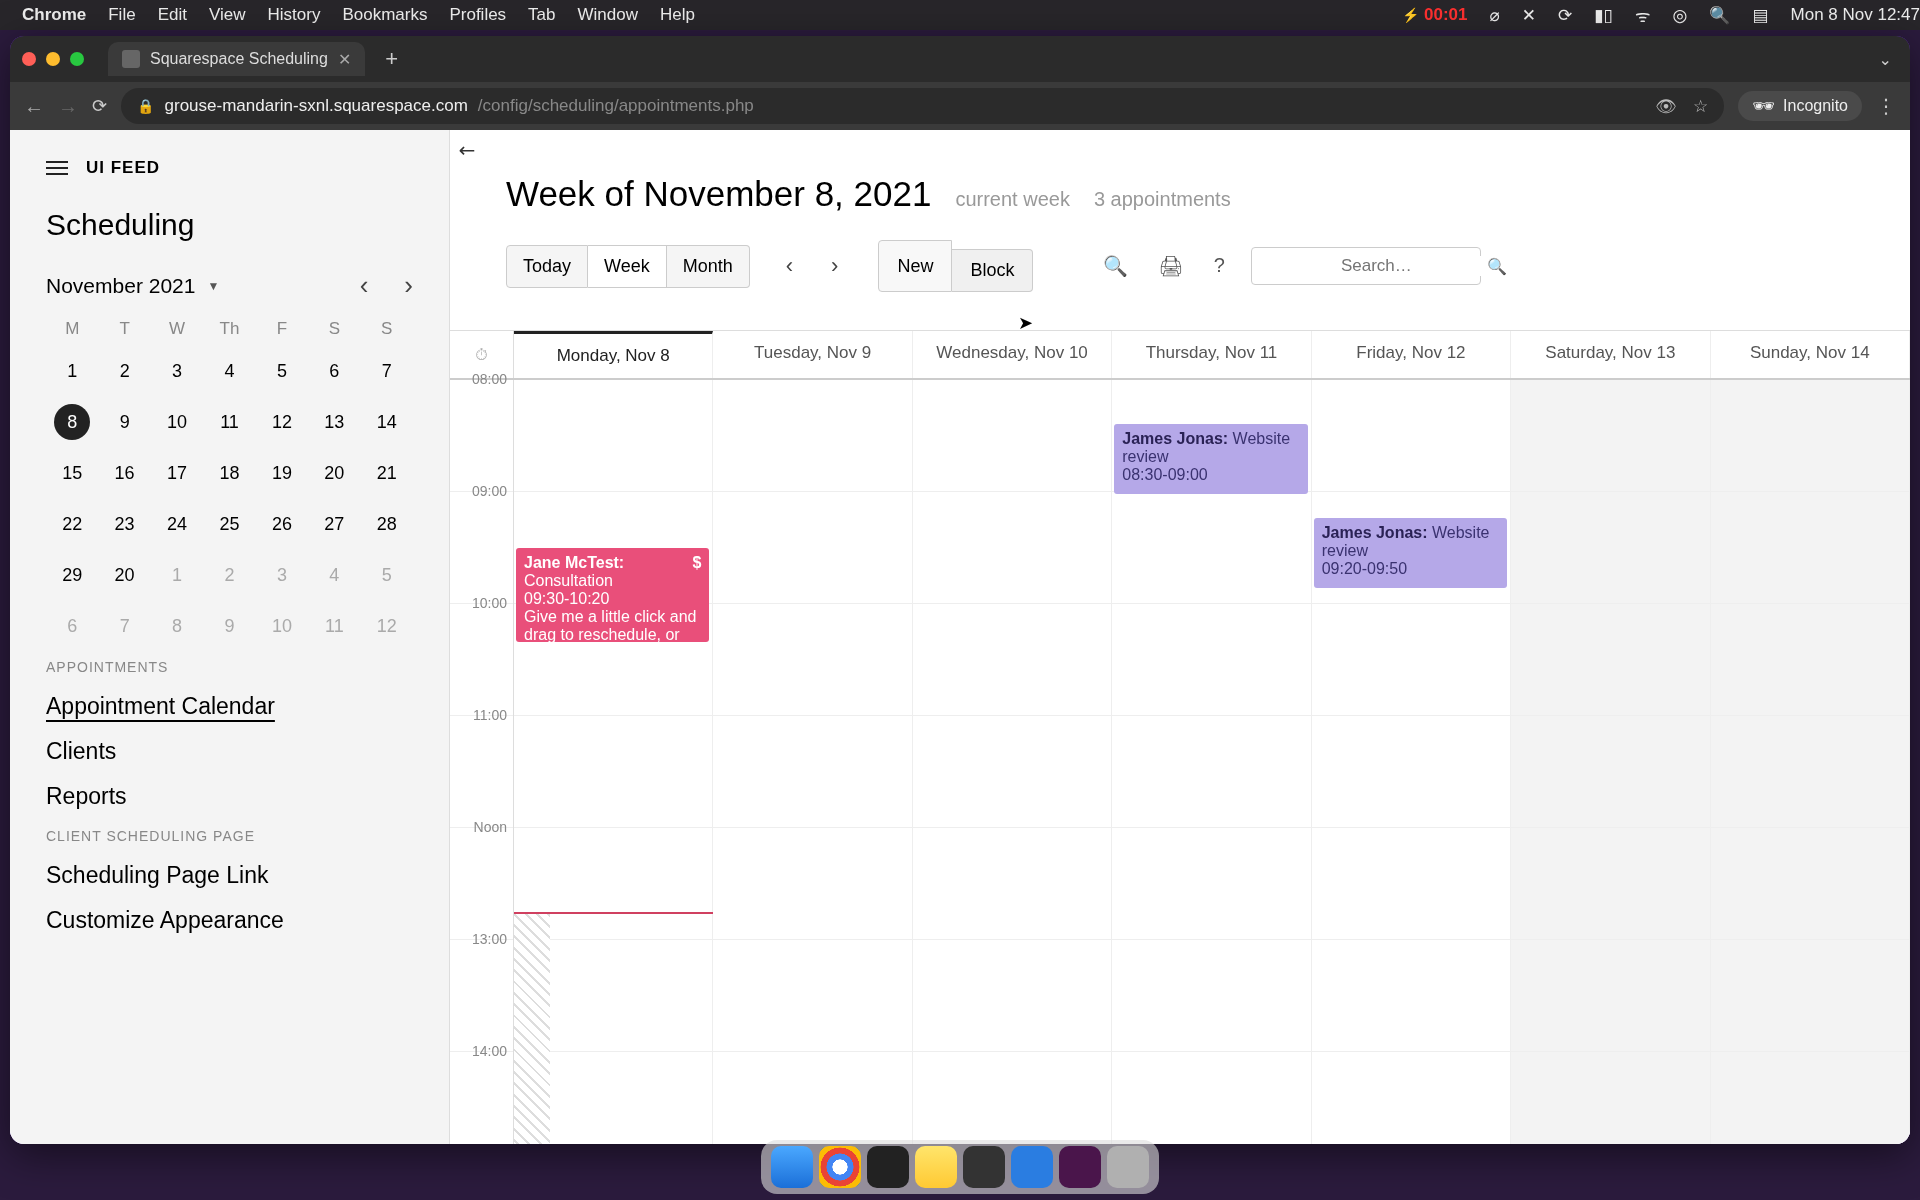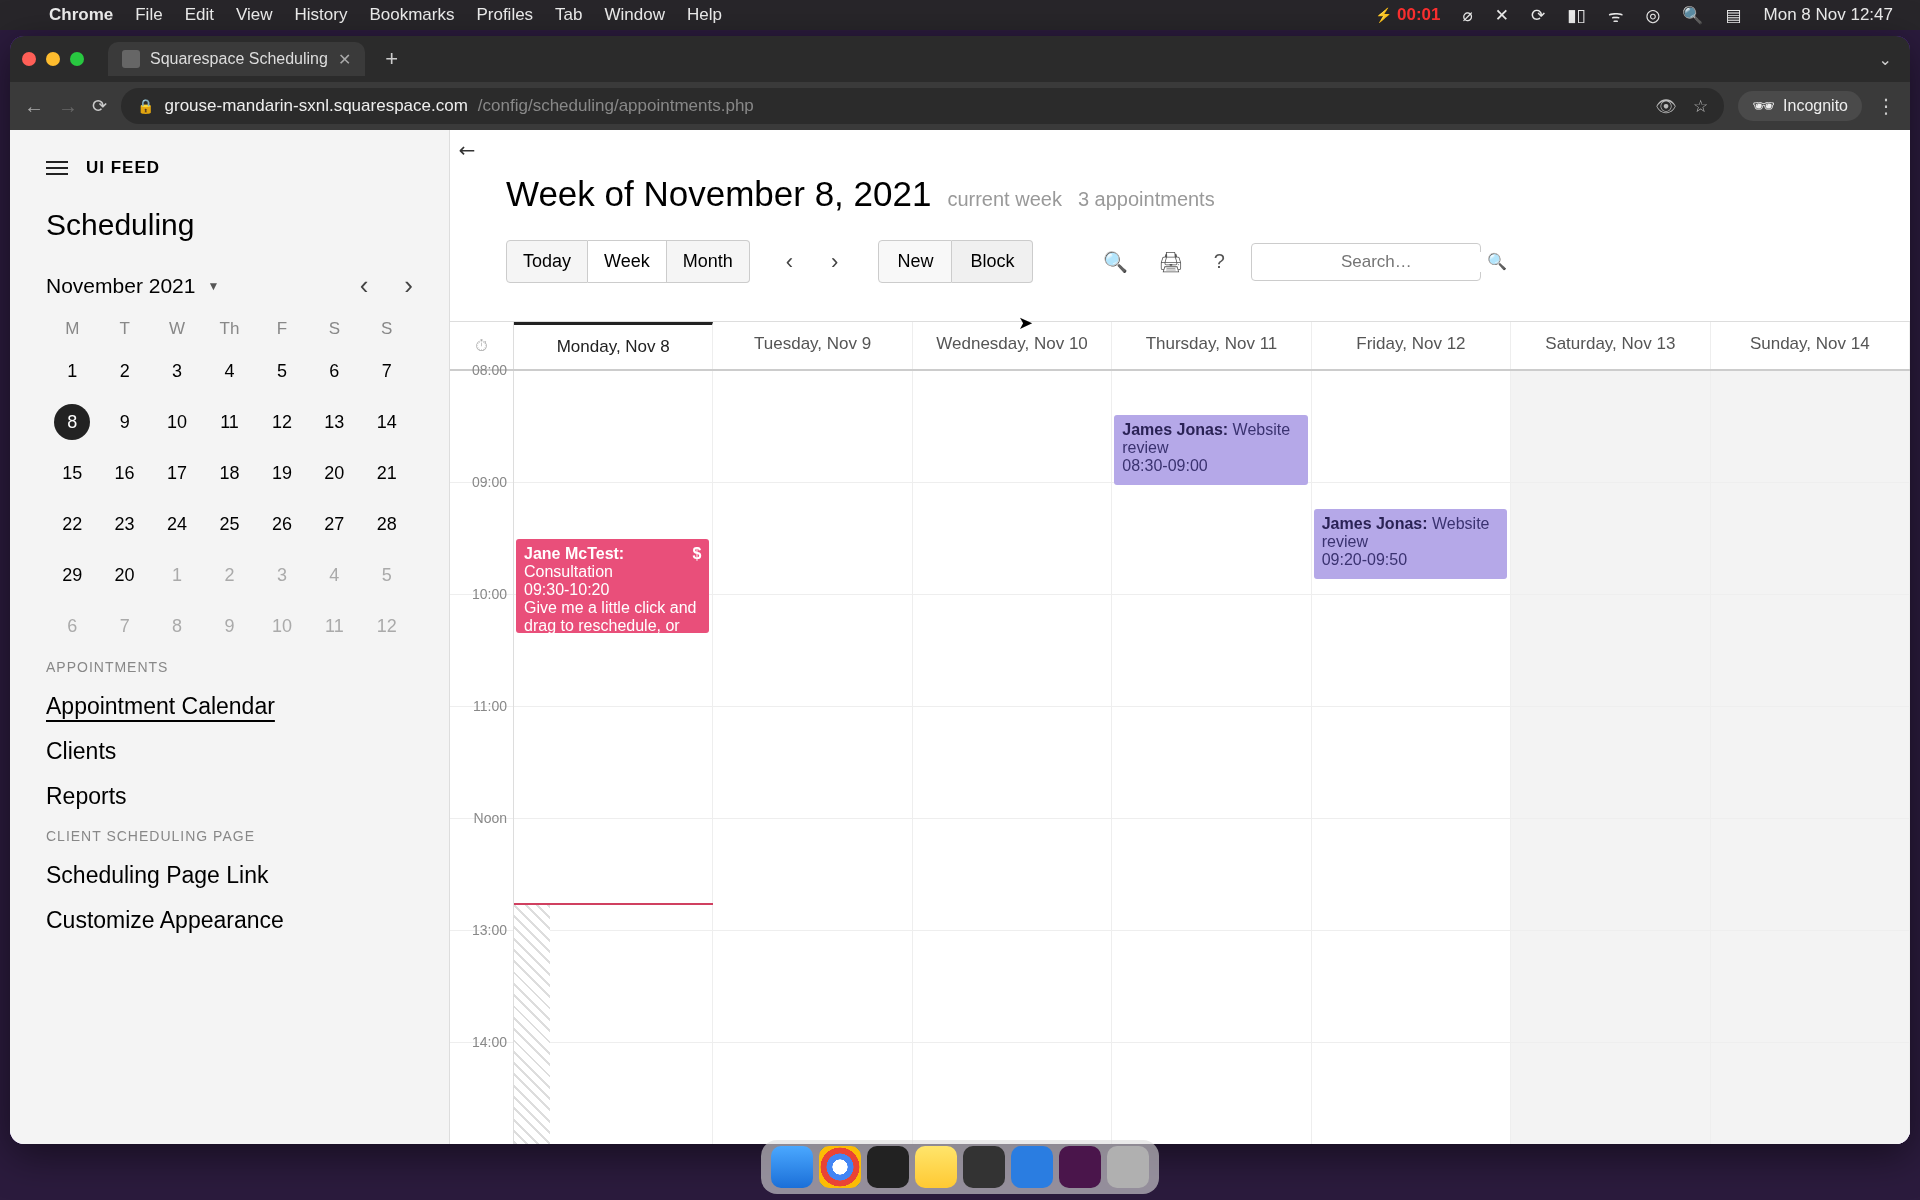--- a/index.html
+++ b/index.html
@@ -1,19 +1,19 @@
 <!DOCTYPE html>
 <html><head>
 <meta charset="utf-8">
 <style>
 * { margin: 0; padding: 0; box-sizing: border-box; font-family: -apple-system, BlinkMacSystemFont, "Segoe UI", Helvetica, Arial, sans-serif; }
 body { background: #2b1b3d; width: 1920px; height: 1200px; overflow: hidden; }
 
 
-.menubar { height: 30px; background: rgba(40,40,40,0.9); display: flex; align-items: center; padding: 0 27px; color: #eee; font-size: 17px; gap: 22px; }
+.menubar { height: 30px; background: rgba(40,40,40,0.9); display: flex; align-items: center; padding: 0 0; color: #eee; font-size: 17px; gap: 22px; }
 .menubar .apple { font-size: 18px; }
 .menubar .app-name { font-weight: 600; }
 .menubar-right { margin-left: auto; display: flex; align-items: center; gap: 22px; }
 .menubar-right .icon { font-size: 17px; }
 .menubar-right .battery-time { display:flex; align-items:center; gap:4px; }
 .menubar-right .battery-time span:first-child { color:#ff4040; font-size:14px;}
 .menubar-right .battery-time span:last-child { color:#ff3030; font-weight:600;}
 
 
 .browser { position: absolute; top: 36px; left: 10px; right: 10px; bottom: 56px; background: #6d28d9; border-radius: 14px; overflow: hidden; display: flex; flex-direction: column; box-shadow: 0 10px 40px rgba(0,0,0,0.5); }
@@ -64,36 +64,36 @@
 
 .side-section{}
 .side-section .hdr{font-size:14px; letter-spacing:1px; color:#888; margin-bottom:18px;}
 .side-link{font-size:23px; margin-bottom:18px; cursor:pointer;}
 .side-link.active{text-decoration:underline; text-underline-offset:6px;}
 
 
 .main{flex:1; position:relative; background:#fff; overflow:hidden;}
 .back-arrow{position:absolute; top:8px; left:8px; font-size:20px; color:#333; transform:rotate(-45deg);}
 .main-header{padding:44px 56px 20px;}
-.title-row{display:flex; align-items:baseline; gap:16px;}
+.title-row{display:flex; align-items:baseline; gap:24px;}
 .title-row h2{font-size:35px; font-weight:500;}
 .title-row .sub{font-size:20px; color:#999;}
 .toolbar{display:flex; align-items:center; gap:0; margin-top:26px;}
 .seg{display:flex;}
 .seg button{border:1px solid #ccc; background:#f5f5f5; padding:10px 16px; font-size:18px; cursor:pointer;}
 .seg button.active{background:#fff;}
 .seg button:first-child{border-radius:4px 0 0 4px;}
 .seg button:last-child{border-radius:0 4px 4px 0;}
 .seg button + button{border-left:none;text-align:center;}
 .nav-arrows{display:flex; gap:18px; margin-left:26px;}
 .nav-arrows span{font-size:22px; color:#444; cursor:pointer; padding:6px 10px;}
 .seg2{display:flex; margin-left:30px;}
 .seg2 button{border:1px solid #ccc; background:#f0f0f0; padding:10px 18px; font-size:18px; cursor:pointer;}
 .seg2 button:first-child{border-radius:4px 0 0 4px; background:#f8f8f8;}
-.seg2 button:last-child{border-radius:0 4px 4px 0; border-left:none;}
+.seg2 button:last-child{border-radius:0 4px 4px 0; border-left:none;margin-top:9px;}
 .tool-icons{display:flex; gap:30px; margin-left:70px; font-size:20px; color:#555;}
 .tool-icons span{cursor:pointer;}
 .search-box{margin-left:26px; border:1px solid #ccc; border-radius:4px; padding:8px 14px; display:flex; align-items:center; width:230px;}
 .search-box input{border:none; outline:none; font-size:17px; flex:1;text-align:center;}
 .search-box .sicon{color:#aaa;}
 .cursor{position:absolute; top:72px; left:512px; font-size:18px; color:#000;}
 
 
 .cal-wrap{margin-top:18px; border-top:1px solid #ddd;}
 .cal-head{display:grid; grid-template-columns:64px repeat(7,1fr); border-bottom:2px solid #ccc;}

